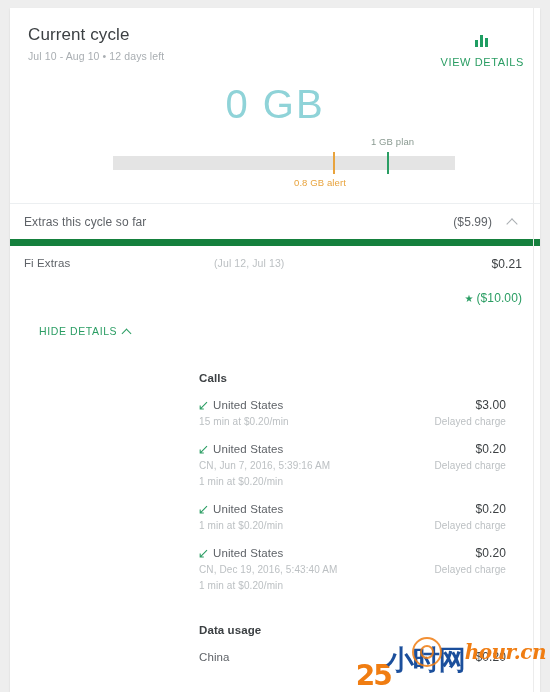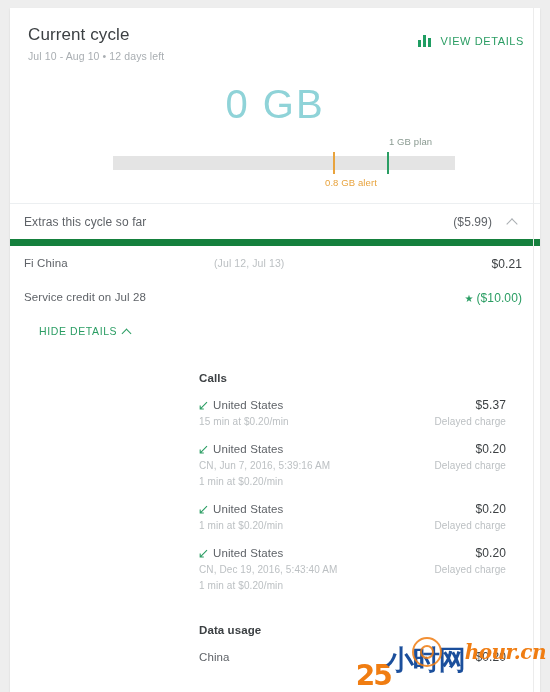--- a/index.html
+++ b/index.html
@@ -60,20 +60,21 @@
   }
 
   .view-details {
     position: absolute;
     right: 16px;
     top: 26px;
     display: flex;
     align-items: center;
     gap: 9px;
     cursor: pointer;
+    flex-direction: column;
   }
   .bars-icon {
     display: block;
     width: 14px;
     height: 13px;
     position: relative;
   }
   .bars-icon i {
     position: absolute;
     bottom: 0;
@@ -404,43 +405,42 @@
         </span>
         <span class="view-details-label">VIEW DETAILS</span>
       </div>
 
       <div class="big-usage">0 GB</div>
 
       <div class="meter-wrap">
         <div class="meter-track"></div>
 
         <div class="marker alert" style="left:220px;"></div>
-        <div class="marker-label alert" style="left:212px;">0.8 GB alert</div>
+        <div class="marker-label alert" style="left:181px;">0.8 GB alert</div>
 
         <div class="marker plan" style="left:274px;"></div>
-        <div class="marker-label plan" style="left:276px;">1 GB plan</div>
+        <div class="marker-label plan" style="left:258px;">1 GB plan</div>
       </div>
     </div>
 
     <div class="extras-header">
       <span class="label">Extras this cycle so far</span>
       <span class="amount">($5.99)</span>
       <span class="chev"></span>
     </div>
 
     <div class="extras-body">
 
       <div class="ex-row">
-        <div class="ex-name">Fi China</div>
+        <div class="ex-name">Fi Extras</div>
         <div class="ex-mid">(Jul 12, Jul 13)</div>
         <div class="ex-amt">$0.21</div>
       </div>
 
       <div class="ex-row">
-        <div class="ex-name">Service credit on Jul 28</div>
         <div class="ex-mid"></div>
         <div class="ex-amt credit"><span class="star">★</span><span>($10.00)</span></div>
       </div>
 
       <div class="ex-row">
         <div class="ex-mid">
           <span class="hide-details">
             <span>HIDE DETAILS</span>
             <span class="chev-sm"></span>
           </span>
@@ -459,21 +459,21 @@
             <span class="call-arrow">
               <svg width="9" height="9" viewBox="0 0 9 9">
                   <path d="M8 1.2 L1.6 7.6 M1.2 4.4 L1.2 8 L4.8 8" stroke="#2a9d63" stroke-width="1.1" fill="none"></path>
                 </svg>
             </span>
             <span>United States</span>
           </div>
           <div class="item-meta">15 min at $0.20/min</div>
         </div>
         <div class="item-right">
-          <div class="item-amt">$5.37</div>
+          <div class="item-amt">$3.00</div>
           <div class="item-note">Delayed charge</div>
         </div>
       </div>
 
       <div class="item">
         <div class="item-left">
           <div class="item-title">
             <span class="call-arrow">
               <svg width="9" height="9" viewBox="0 0 9 9">
                   <path d="M8 1.2 L1.6 7.6 M1.2 4.4 L1.2 8 L4.8 8" stroke="#2a9d63" stroke-width="1.1" fill="none"></path>

